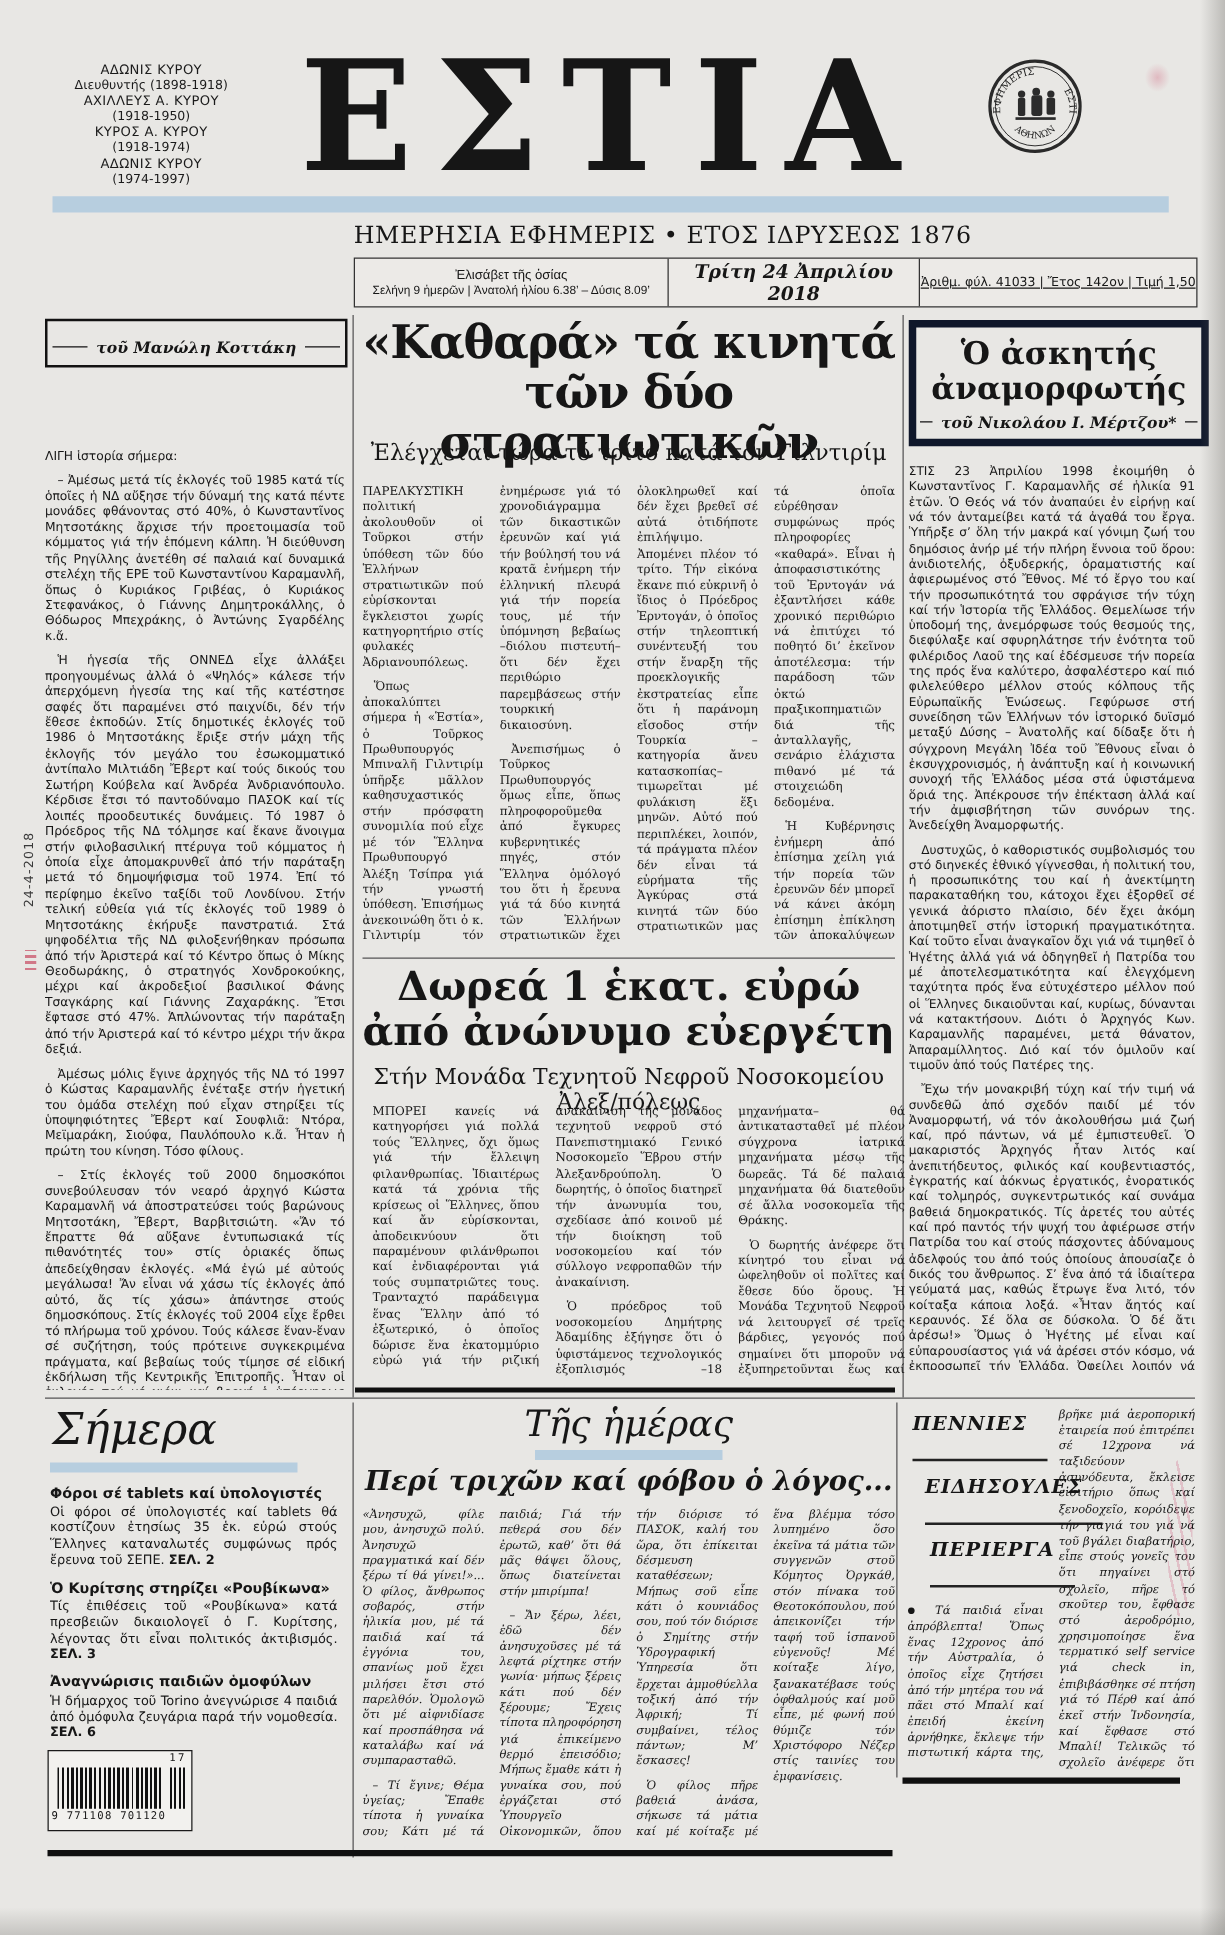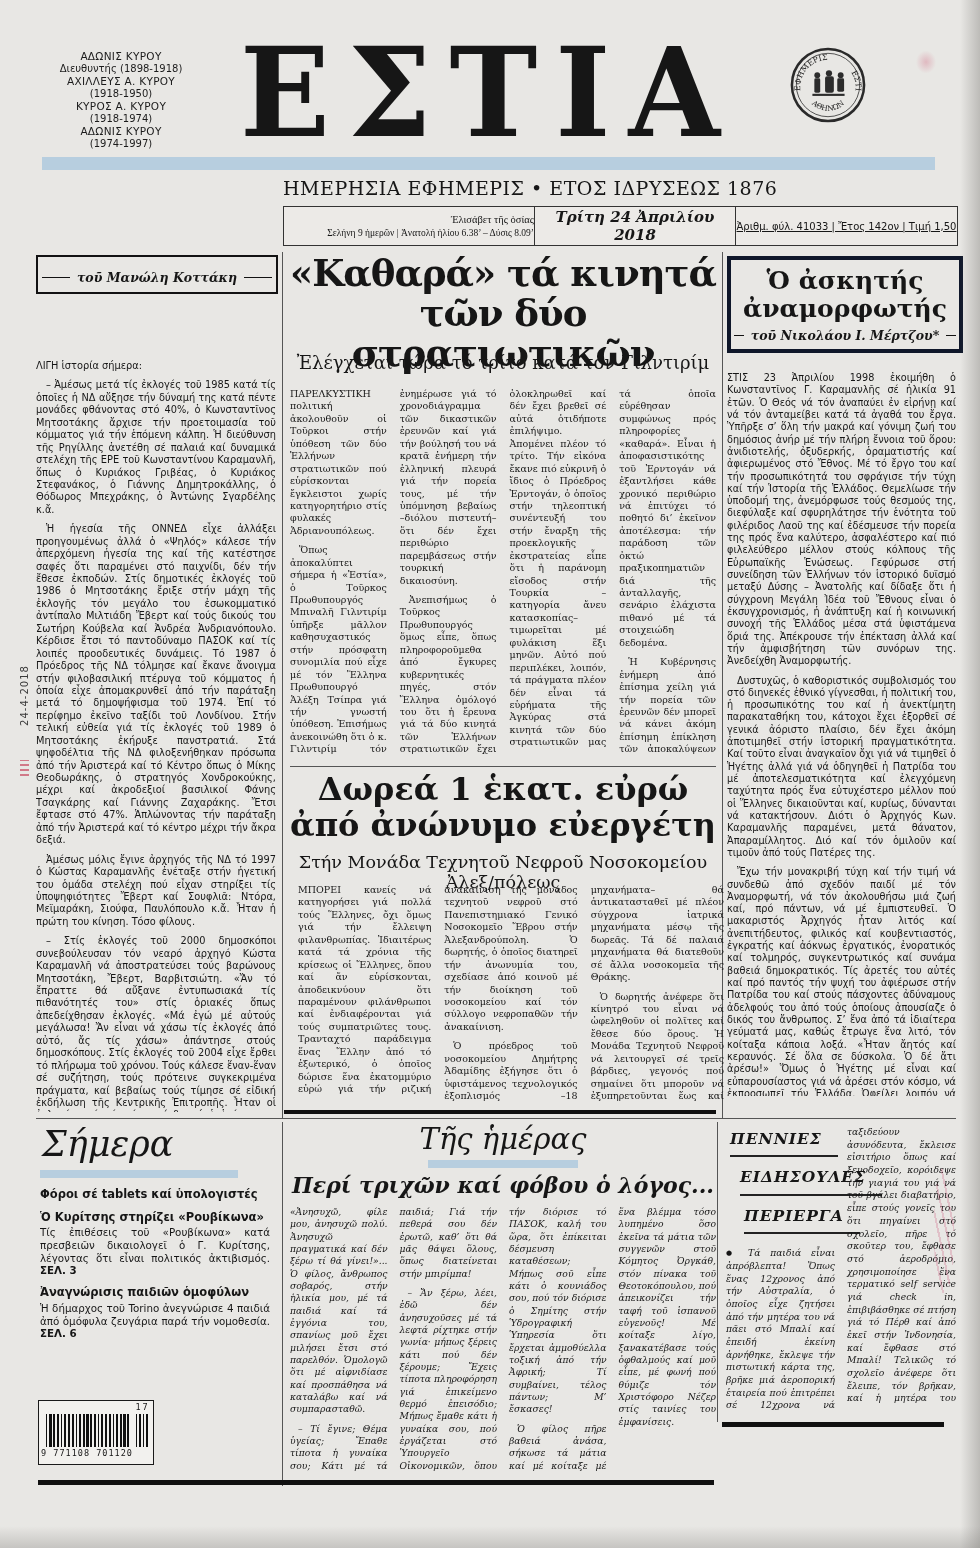--- a/index.html
+++ b/index.html
@@ -11,21 +11,21 @@
   .founders{left:50px;top:50px;width:142px;text-align:center;font-family:"DejaVu Sans",sans-serif;
             font-size:10px;line-height:1.22;color:#1b1b1b;}
   .founders div:nth-child(odd){font-size:10.5px;letter-spacing:.3px;}
   .brand{left:183px;top:26px;width:612px;text-align:center;font-weight:bold;
          font-size:118px;line-height:134px;letter-spacing:18px;transform:scaleY(1.04);}
   .seal{left:789px;top:46px;width:78px;height:78px;}
   .blueband{left:42px;top:157px;width:893px;height:13px;background:#b7cedf;}
   .tagline{left:283px;top:177px;width:675px;font-size:19px;letter-spacing:.5px;}
   .dateline{left:283px;top:206px;width:673px;height:38px;display:flex;border:1px solid #333;background:#eceae7;}
   .dl-c{border-right:1px solid #333;display:flex;flex-direction:column;justify-content:center;text-align:center;}
-  .dl-1{flex:0 0 250px;font-family:Liberation Serif, serif;font-size:9.5px;line-height:1.35;text-align:right;}
+  .dl-1{flex:0 0 250px;font-family:Liberation Sans, sans-serif;font-size:9.5px;line-height:1.35;}
   .dl-1 .saint{font-size:10.5px;}
   .dl-2{flex:0 0 200px;font-weight:bold;font-style:italic;font-size:15px;}
   .dl-3{flex:1;border-right:none;font-family:"DejaVu Sans",sans-serif;font-size:10px;text-decoration:underline;}
 
   
   .vr{background:#555;width:1px;}
   .hr{background:#555;height:1px;}
   .thick{background:#101010;}
 
   
@@ -53,21 +53,21 @@
   .don-hl{left:290px;top:772px;width:426px;text-align:center;font-weight:bold;font-size:32px;
           line-height:1.12;white-space:pre-line;}
   .don-sub{left:290px;top:852px;width:426px;text-align:center;font-size:17.5px;}
   .don-body{left:298px;top:884px;width:426px;height:220px;overflow:hidden;
             column-count:3;column-gap:13px;column-fill:auto;
             font-size:9.5px;line-height:1.31;text-align:justify;}
   .don-body p{margin:0 0 7px;}
   .don-body p+p{text-indent:9px;}
 
   
-  .mbox{left:727px;top:256px;width:222px;border:4px solid #0f172a;padding:7px 3px 6px;text-align:center;background:#e8e7e4;}
+  .mbox{left:727px;top:256px;width:222px;border:6px solid #0f172a;padding:7px 3px 6px;text-align:center;background:#e8e7e4;}
   .mtitle{font-size:25px;font-weight:bold;line-height:1.12;white-space:pre-line;}
   .mbody{left:727px;top:372px;width:229px;height:724px;overflow:hidden;
          font-family:"DejaVu Sans",sans-serif;font-size:9.7px;line-height:1.27;text-align:justify;}
   .mbody p{margin:0 0 7px;}
   .mbody p+p{text-indent:10px;}
 
   
   .sim-title{left:42px;top:1124px;font-style:italic;font-size:35px;}
   .sim-bar{left:40px;top:1170px;width:198px;height:8px;background:#b7cedf;}
   .sim-list{left:40px;top:1188px;width:230px;height:206px;overflow:hidden;font-family:"DejaVu Sans",sans-serif;}
@@ -96,21 +96,21 @@
            font-style:italic;font-size:9.2px;line-height:1.34;text-align:justify;}
   .ti-body p{margin:0 0 7px;}
   .ti-body p+p{text-indent:8px;}
 
   
   .pen-wrap{left:726px;top:1126px;width:230px;height:294px;overflow:hidden;
             column-count:2;column-gap:12px;column-fill:auto;
             font-style:italic;font-size:9.2px;line-height:1.38;text-align:justify;}
   .pen-heads{break-inside:avoid;margin:2px 0 13px 4px;}
   .ph{display:table;font-weight:bold;font-style:italic;font-size:15.5px;letter-spacing:1px;
-      border-bottom:2px solid #222;padding:0 16px 6px 0;margin-bottom:9px;}
+      border-bottom:2px solid #222;padding:0 16px 18px 0;margin-bottom:9px;}
   .ph2{margin-left:10px;}
   .ph3{margin-left:14px;}
   .pen-wrap p{margin:0 0 9px;}
   .pen-wrap p.pi::before{content:"●  ";font-size:7px;vertical-align:1px;}
 
   
   .vdate{left:-16px;top:690px;width:80px;text-align:center;transform:rotate(-90deg);
          font-family:"DejaVu Sans",sans-serif;font-size:10px;letter-spacing:1px;color:#3a3a3a;}
   .mark-red{left:20px;top:760px;width:9px;height:16px;
     background:repeating-linear-gradient(0deg,rgba(190,30,60,.55) 0 2px,transparent 2px 5px);}
@@ -238,20 +238,24 @@
 
   </div>
 
   <div class="abs hr" style="left:36px;top:1118px;width:920px;"></div>
 
   <div class="abs sim-title">Σήμερα</div>
   <div class="abs sim-bar"></div>
   <div class="abs sim-list">
     <div class="sim-item">
       <div class="sim-head">Φόροι σέ tablets καί ὑπολογιστές</div>
+      <div class="sim-text">
+        <span>Οἱ φόροι σέ ὑπολογιστές καί tablets θά κοστίζουν ἐτησίως 35 ἑκ. εὐρώ στούς Ἕλληνες καταναλωτές συμφώνως πρός ἔρευνα τοῦ ΣΕΠΕ.</span>
+        <span class="sim-page">ΣΕΛ. 2</span>
+      </div>
     </div>
     <div class="sim-item">
       <div class="sim-head">Ὁ Κυρίτσης στηρίζει «Ρουβίκωνα»</div>
       <div class="sim-text">
         <span>Τίς ἐπιθέσεις τοῦ «Ρουβίκωνα» κατά πρεσβειῶν δικαιολογεῖ ὁ Γ. Κυρίτσης, λέγοντας ὅτι εἶναι πολιτικός ἀκτιβισμός.</span>
         <span class="sim-page">ΣΕΛ. 3</span>
       </div>
     </div>
     <div class="sim-item">
       <div class="sim-head">Ἀναγνώρισις παιδιῶν ὁμοφύλων</div>

